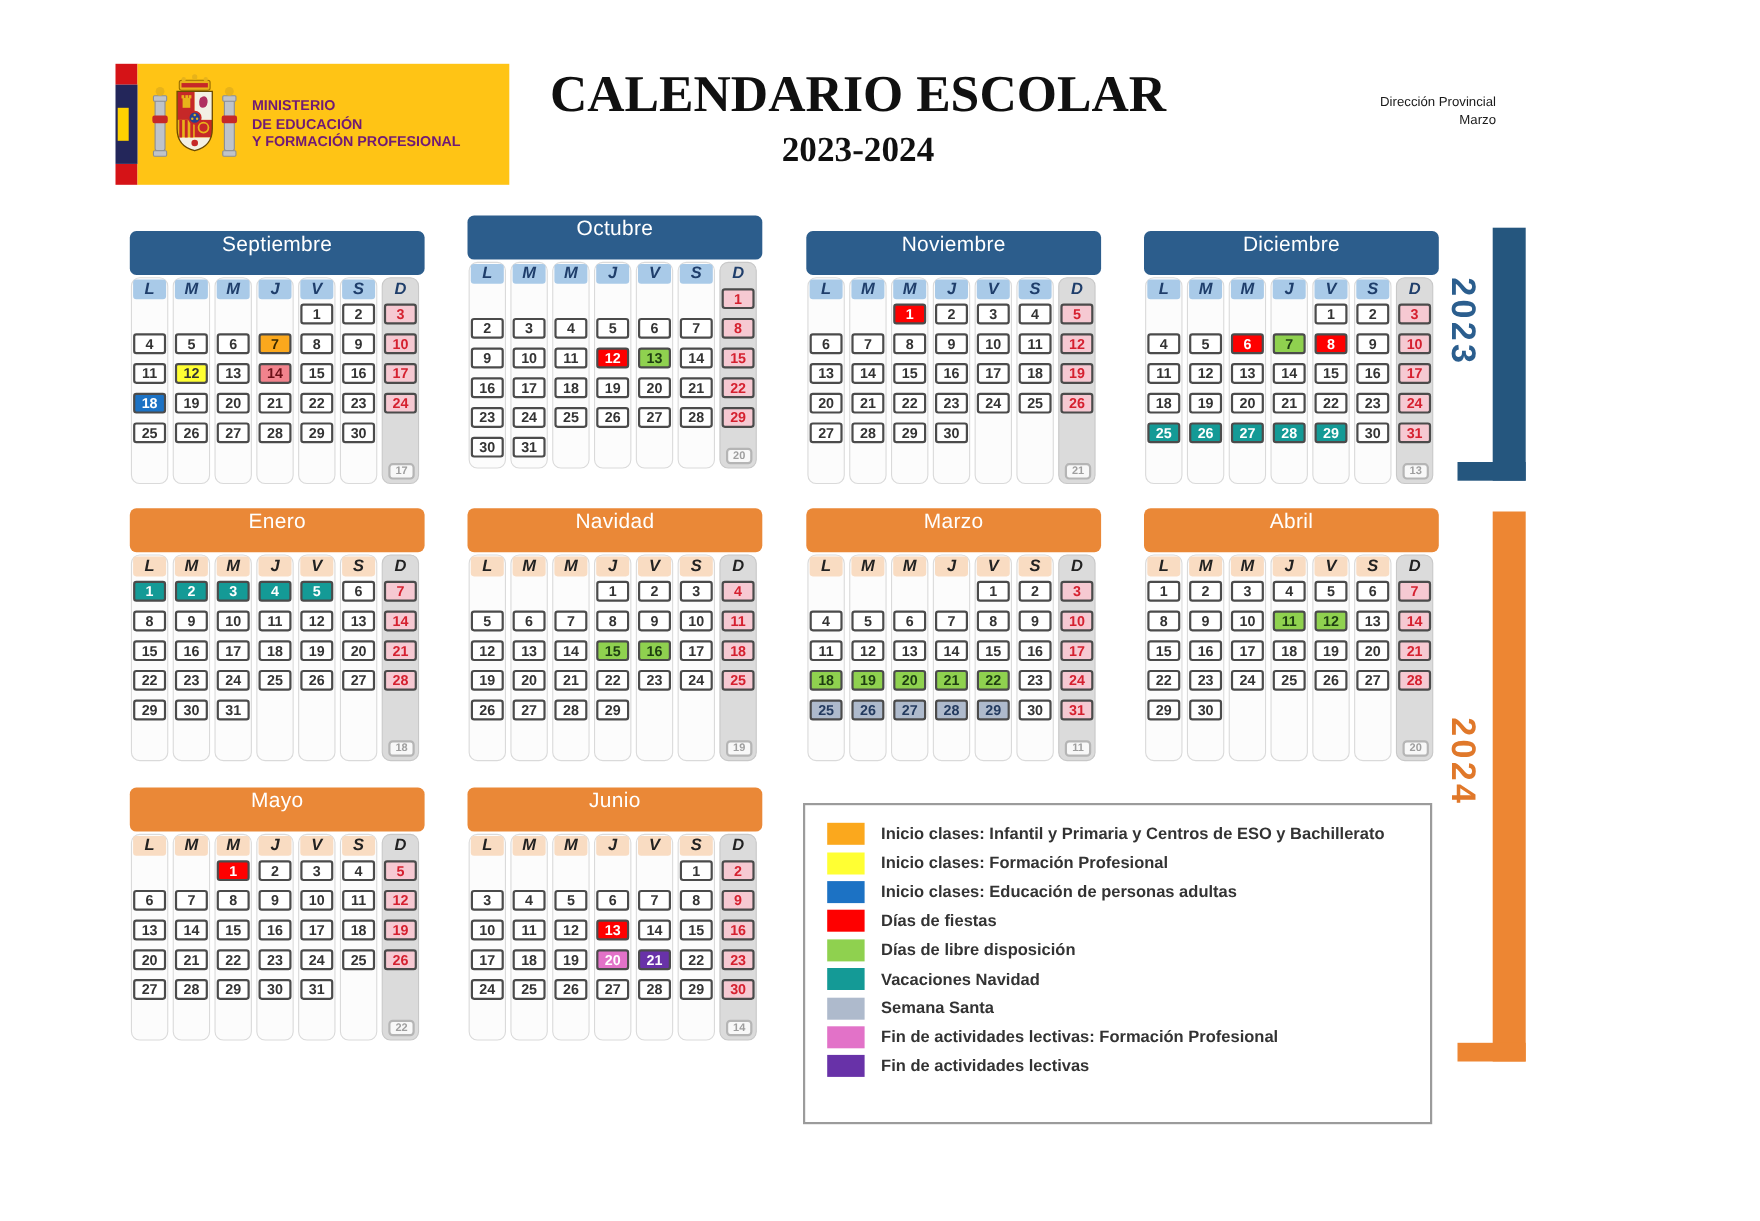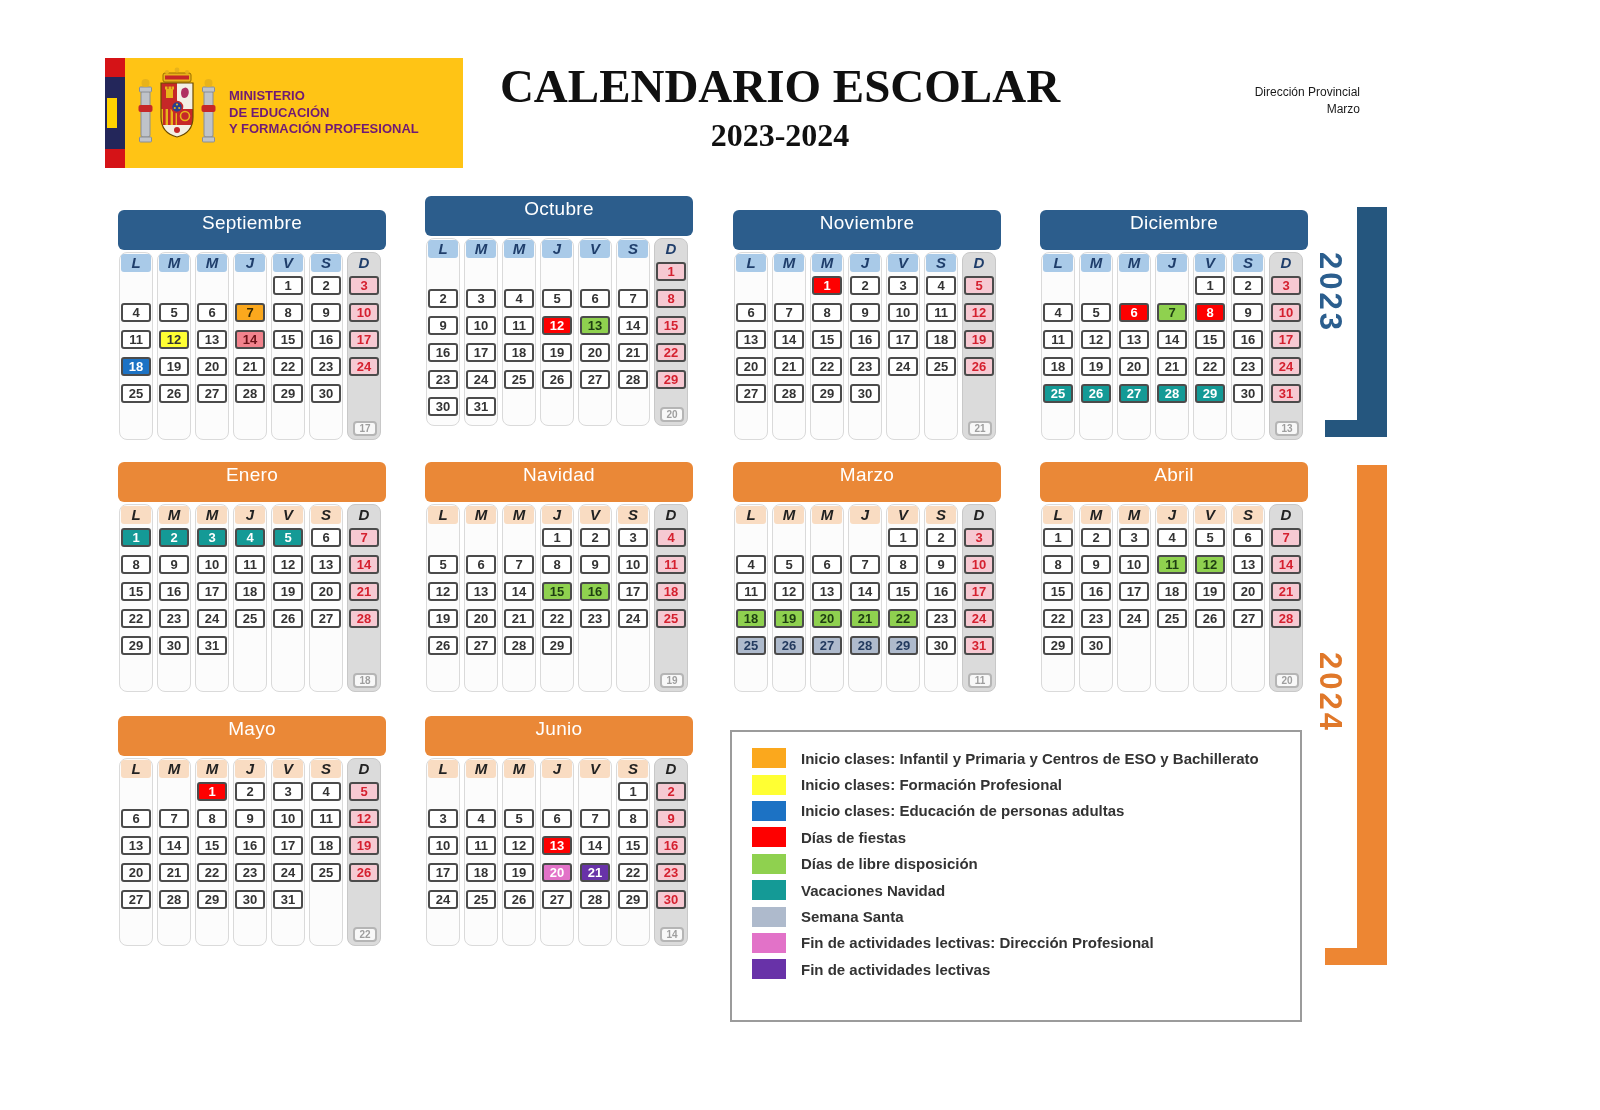--- a/index.html
+++ b/index.html
@@ -180,21 +180,21 @@
       <div class="legend-item">
         <div class="legend-swatch" style="background: rgb(20, 154, 150);"></div>
         <div class="legend-label">Vacaciones Navidad</div>
       </div>
       <div class="legend-item">
         <div class="legend-swatch" style="background: rgb(174, 186, 204);"></div>
         <div class="legend-label">Semana Santa</div>
       </div>
       <div class="legend-item">
         <div class="legend-swatch" style="background: rgb(226, 114, 200);"></div>
-        <div class="legend-label">Fin de actividades lectivas: Dirección Profesional</div>
+        <div class="legend-label">Fin de actividades lectivas: Formación Profesional</div>
       </div>
       <div class="legend-item">
         <div class="legend-swatch" style="background: rgb(104, 50, 168);"></div>
         <div class="legend-label">Fin de actividades lectivas</div>
       </div>
     </div>
 
 <div class="month" style="left: 118px; top: 210px;">
       <div class="month-header" style="background: rgb(44, 93, 140);">Septiembre</div>
       <div class="month-cols">

